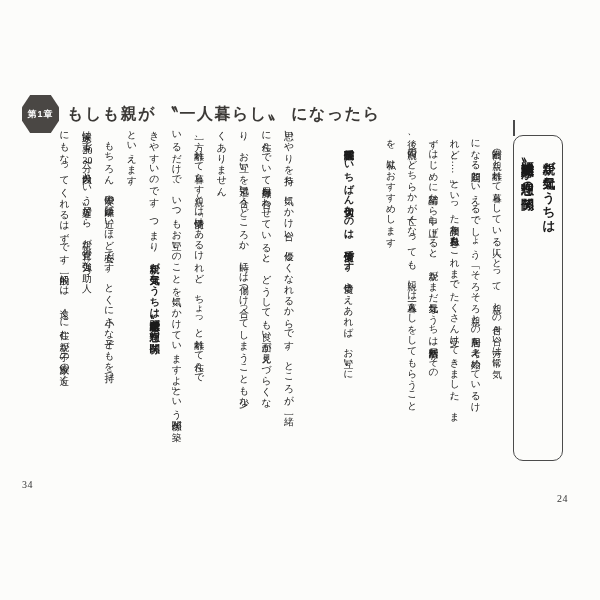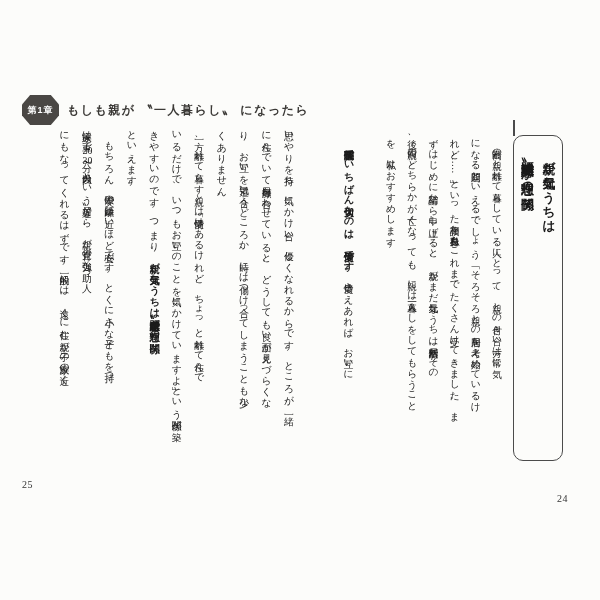--- a/index.html
+++ b/index.html
@@ -10,27 +10,27 @@
     color:#1b1b1b;
   }
   .vtext{writing-mode:vertical-rl;text-orientation:mixed;}
   .vtext p{margin:0;padding:0;}
   .indent{text-indent:1em;}
   .tcy{text-combine-upright:all;}
 
   
   .chapter-header{position:absolute;left:22px;top:95px;display:flex;align-items:center;gap:8px;}
   .chapter-badge{
-    width:37px;height:30px;background:#4a4744;color:#ffffff;
+    width:37px;height:38px;background:#4a4744;color:#ffffff;
     font-family:"Liberation Sans",sans-serif;font-size:9px;font-weight:bold;
     display:flex;align-items:center;justify-content:center;letter-spacing:1px;
     clip-path:polygon(22% 0%,78% 0%,100% 32%,100% 68%,78% 100%,22% 100%,0% 68%,0% 32%);
   }
   .chapter-title{
-    font-family:"Liberation Sans",sans-serif;font-size:12px;font-weight:bold;
+    font-family:"Liberation Sans",sans-serif;font-size:16px;font-weight:bold;
     color:#3b3936;letter-spacing:1.5px;white-space:nowrap;
   }
 
   
   .left-body{
     position:absolute;top:124px;left:52px;width:248px;height:342px;
     font-size:9.8px;line-height:22.45px;
   }
   
   .right-body{
@@ -102,16 +102,16 @@
     <p class="indent">高齢の親と離れて暮らしている人にとって、親との付き合い方は常に気</p>
     <p>になる問題といえるでしょう。「そろそろ親との同居を考え始めているけ</p>
     <p>れど……」といった相談を私自身もこれまでたくさん受けてきました。ま</p>
     <p>ずはじめに結論から申し上げると、親がまだ元気なうちは断然別居、その</p>
     <p>後、両親のどちらかが亡くなっても、親には一人暮らしをしてもらうこと</p>
     <p>を、私はおすすめします。</p>
     <p>&nbsp;</p>
     <p class="indent"><span class="gbold">親子関係でいちばん大切なのは、愛情です。</span><span>愛情さえあれば、お互いに</span></p>
   </div>
 
-  <div class="pnum pnum-left">25</div>
+  <div class="pnum pnum-left">34</div>
   <div class="pnum pnum-right">24</div>
 
 </div>
 
 </body></html>

